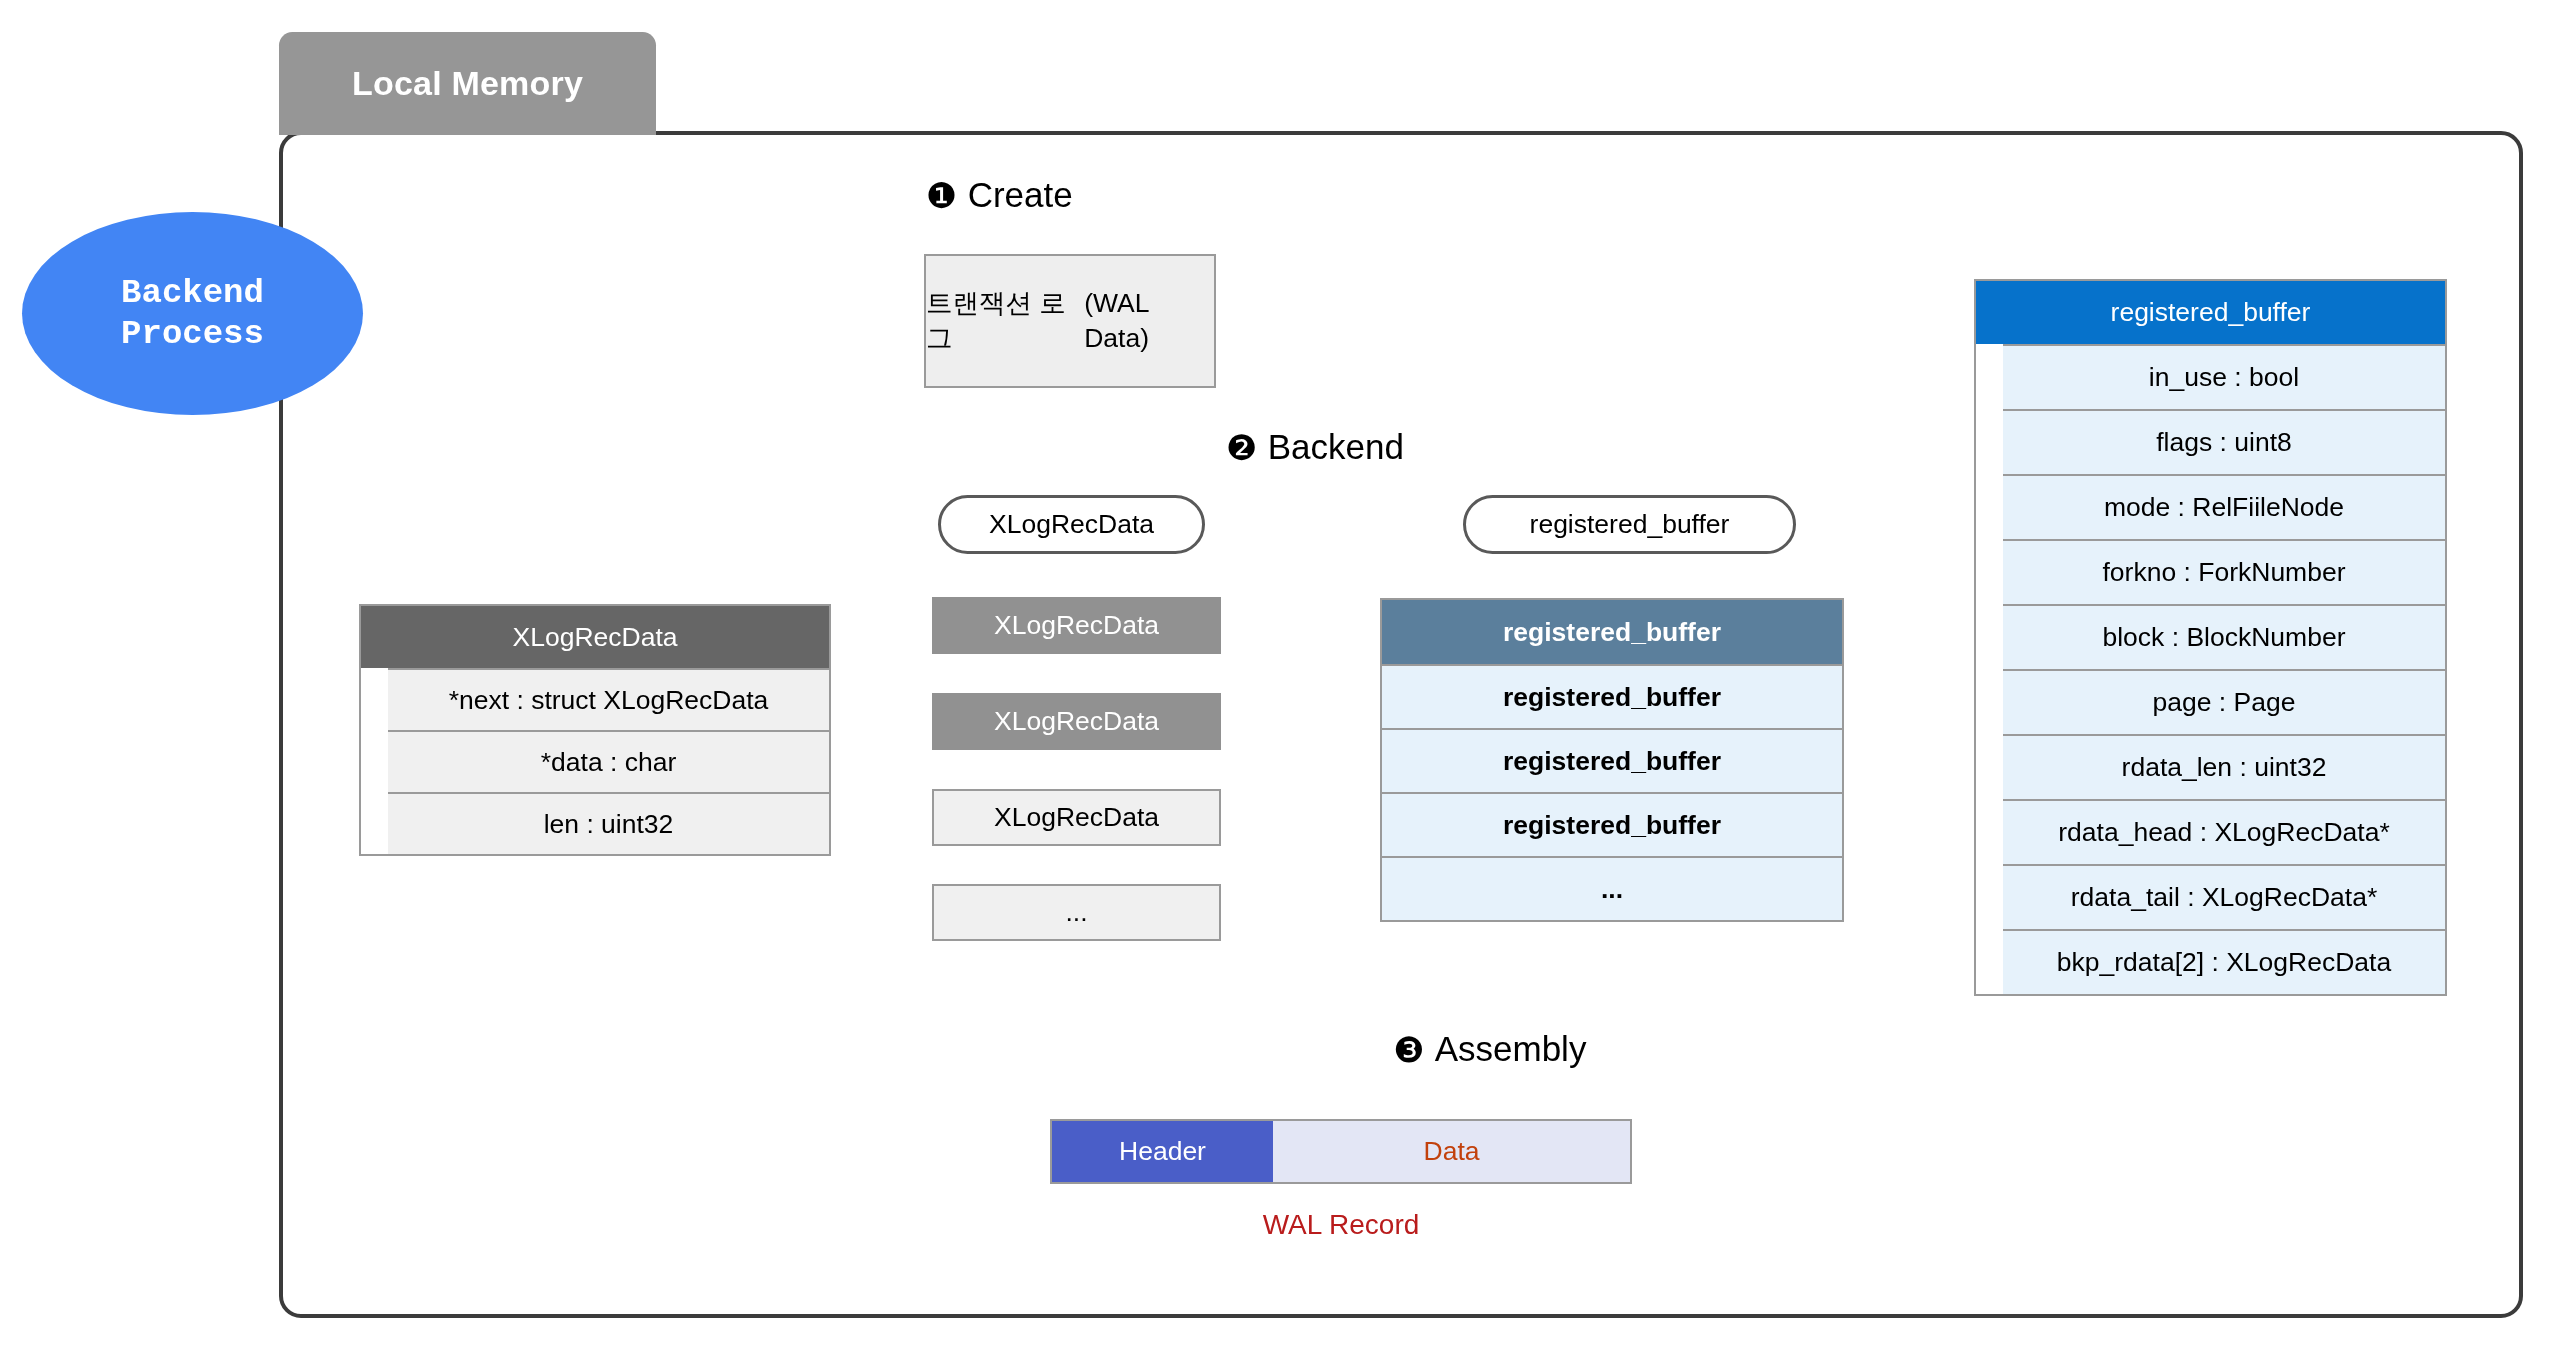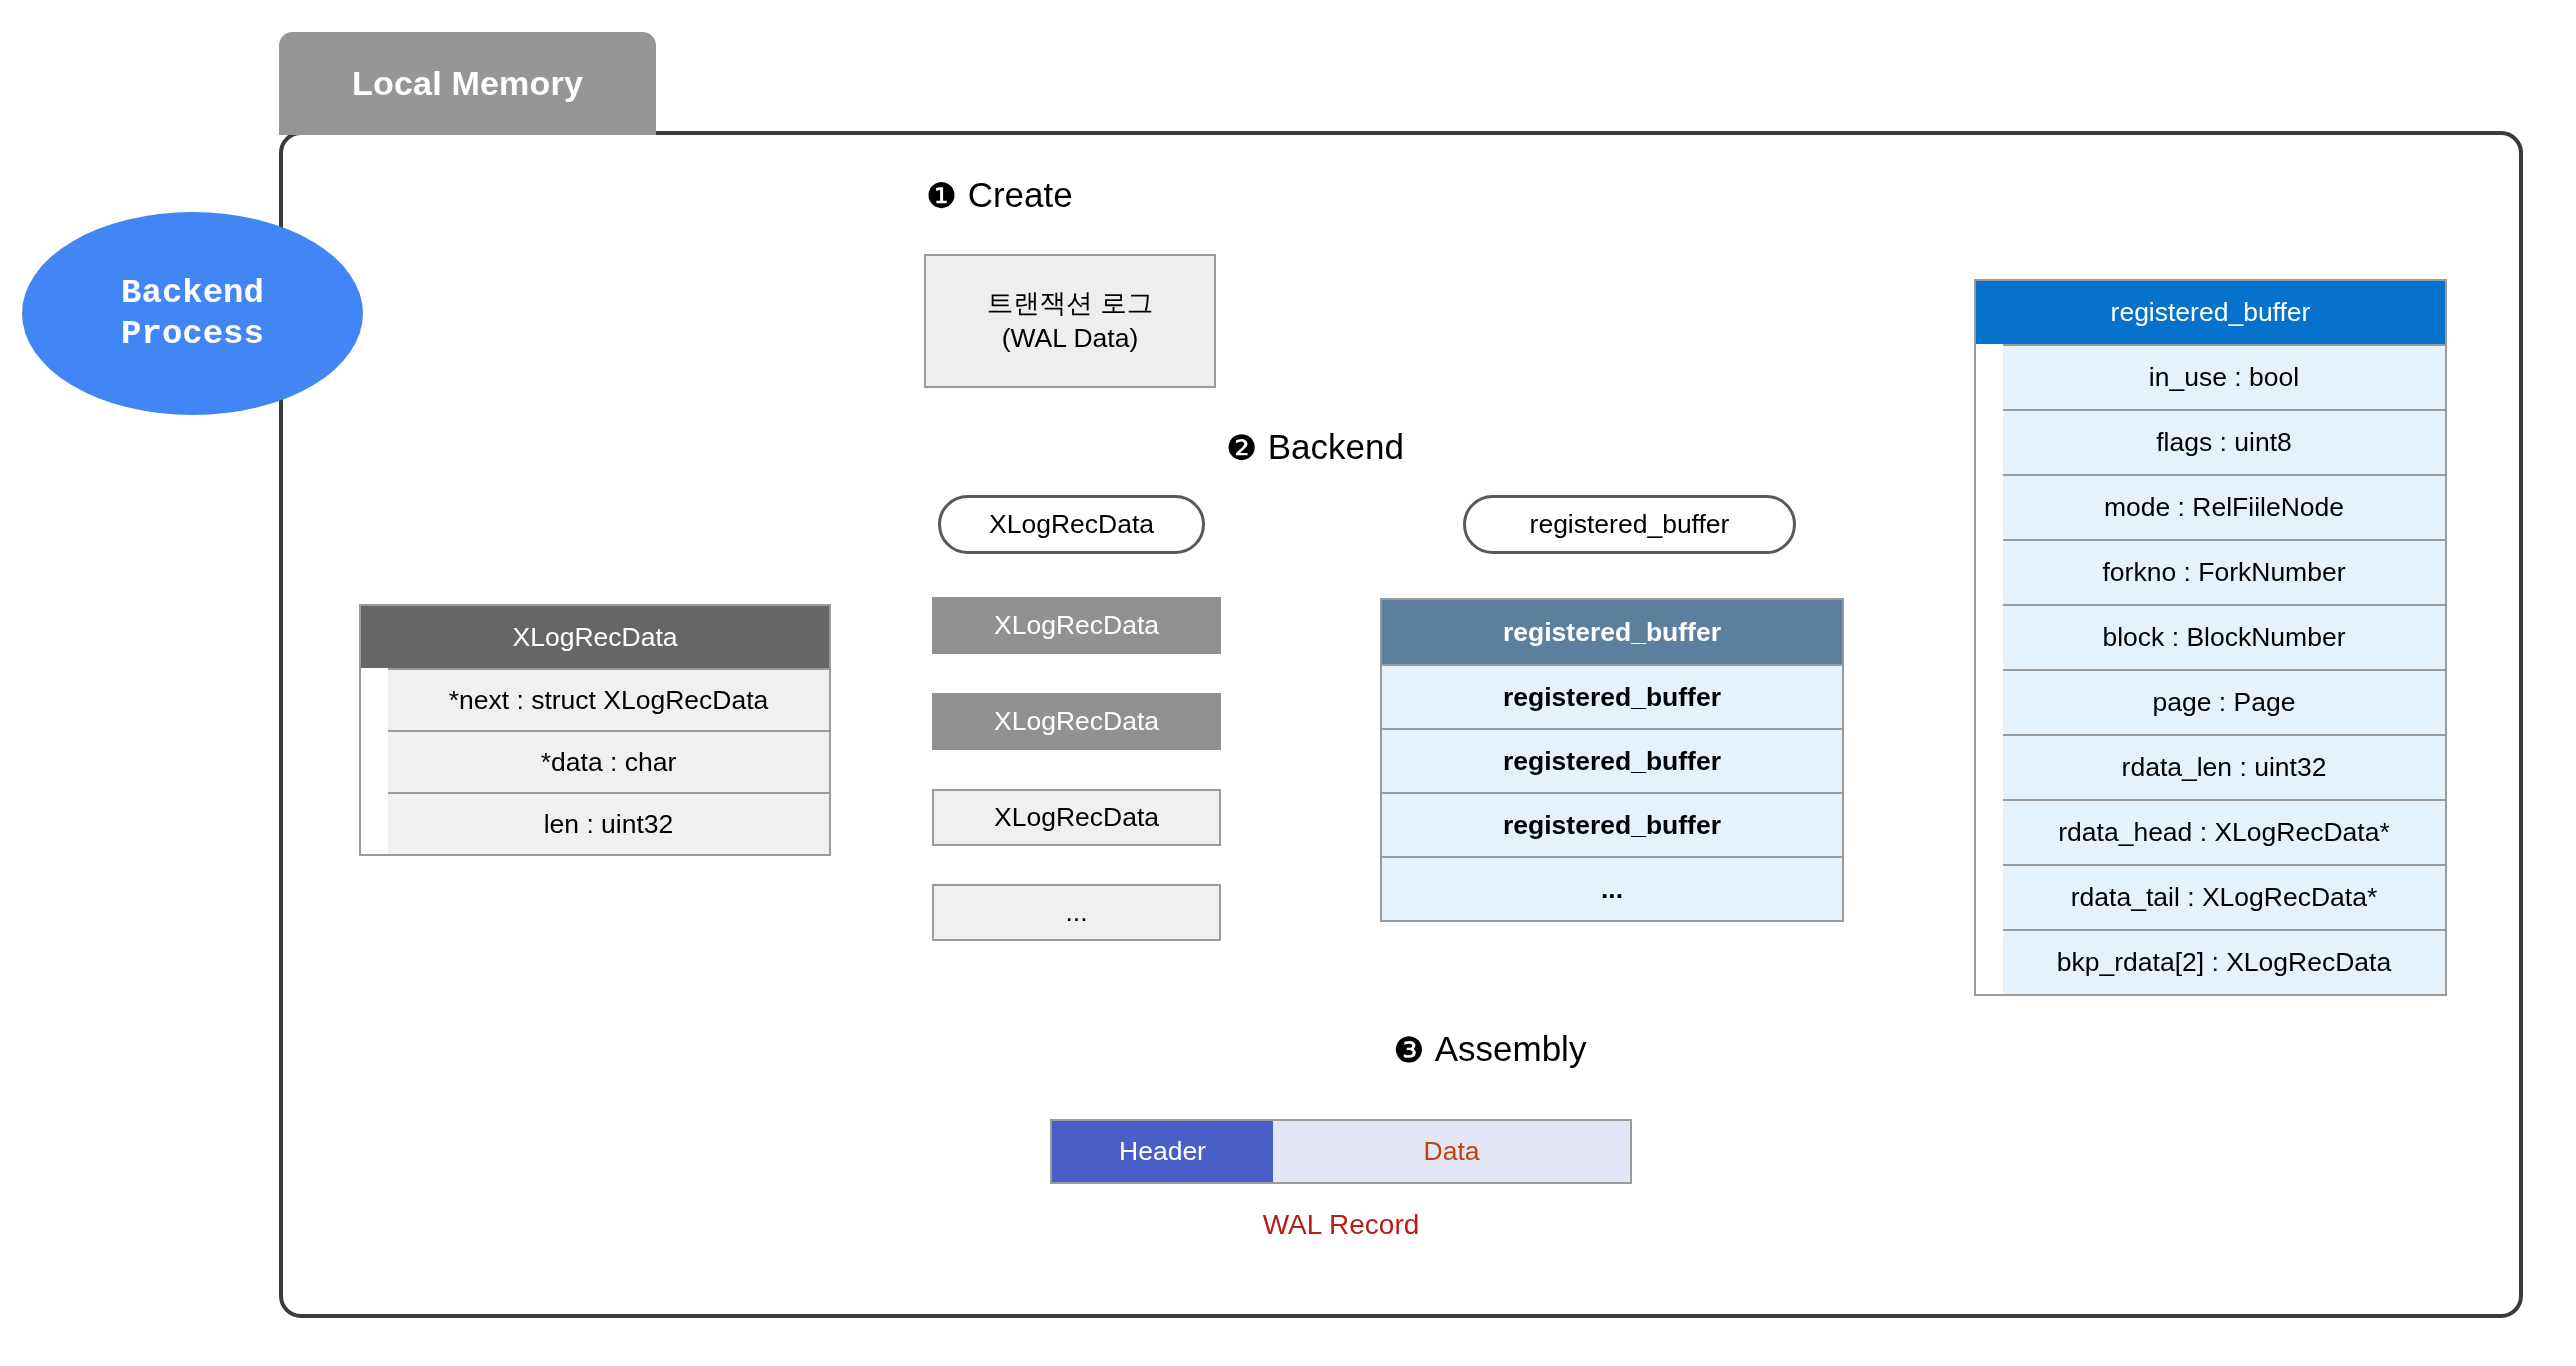--- a/index.html
+++ b/index.html
@@ -23,21 +23,21 @@
   
   .step{display:flex;align-items:center;gap:10.3px;font-size:35px;font-weight:500;color:#000;
         white-space:nowrap;}
   .step .num{font-size:35px;line-height:1;}
   #step1{left:926px;top:175px;}
   #step2{left:1226px;top:427px;}
   #step3{left:1393px;top:1029px;}
 
   
   #waldata{left:924px;top:254px;width:292px;height:134px;background:#eeeeee;
-      border:2.2px solid #9a9a9a;box-sizing:border-box;display:flex;flex-direction:column;
+      border:2.2px solid #9a9a9a;box-sizing:border-box;display:flex;flex-direction:row;
       align-items:center;justify-content:center;font-size:26.5px;line-height:1.32;color:#000;}
 
   
   .pill{height:59px;border:3.7px solid #595959;border-radius:29.5px;background:#fff;
         display:flex;align-items:center;justify-content:center;font-size:26.5px;color:#000;
         box-sizing:border-box;}
   #pill-xlog{left:938px;top:495px;width:267px;}
   #pill-regbuf{left:1463px;top:495px;width:333px;}
 
   

